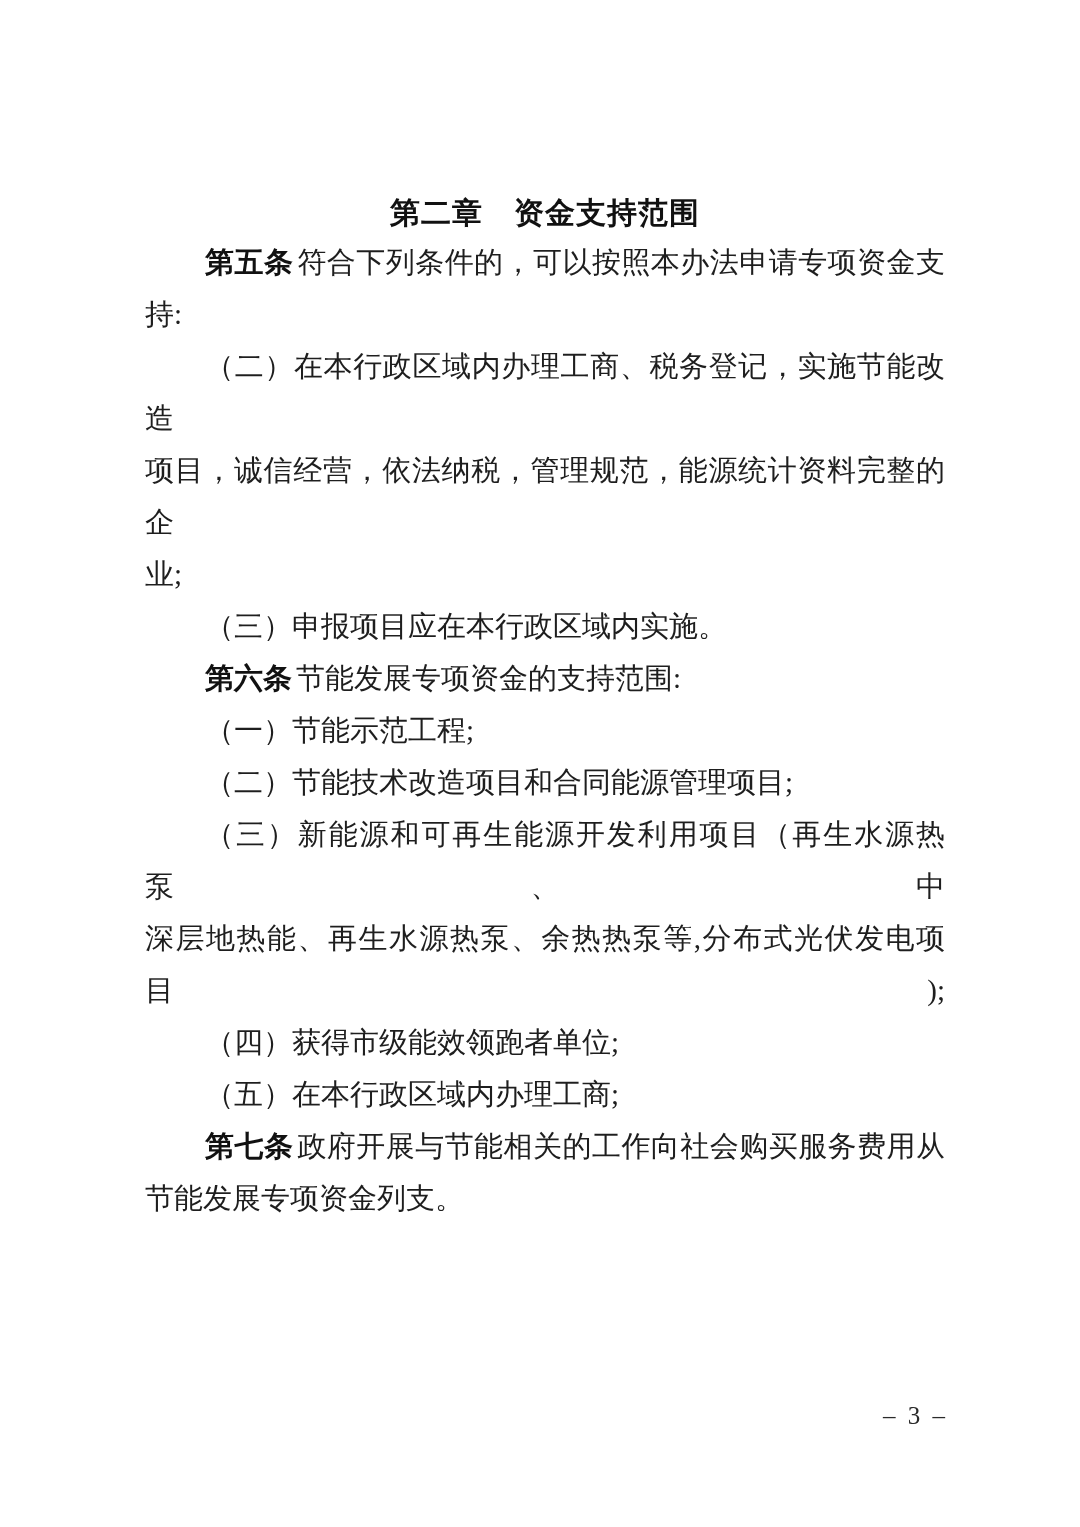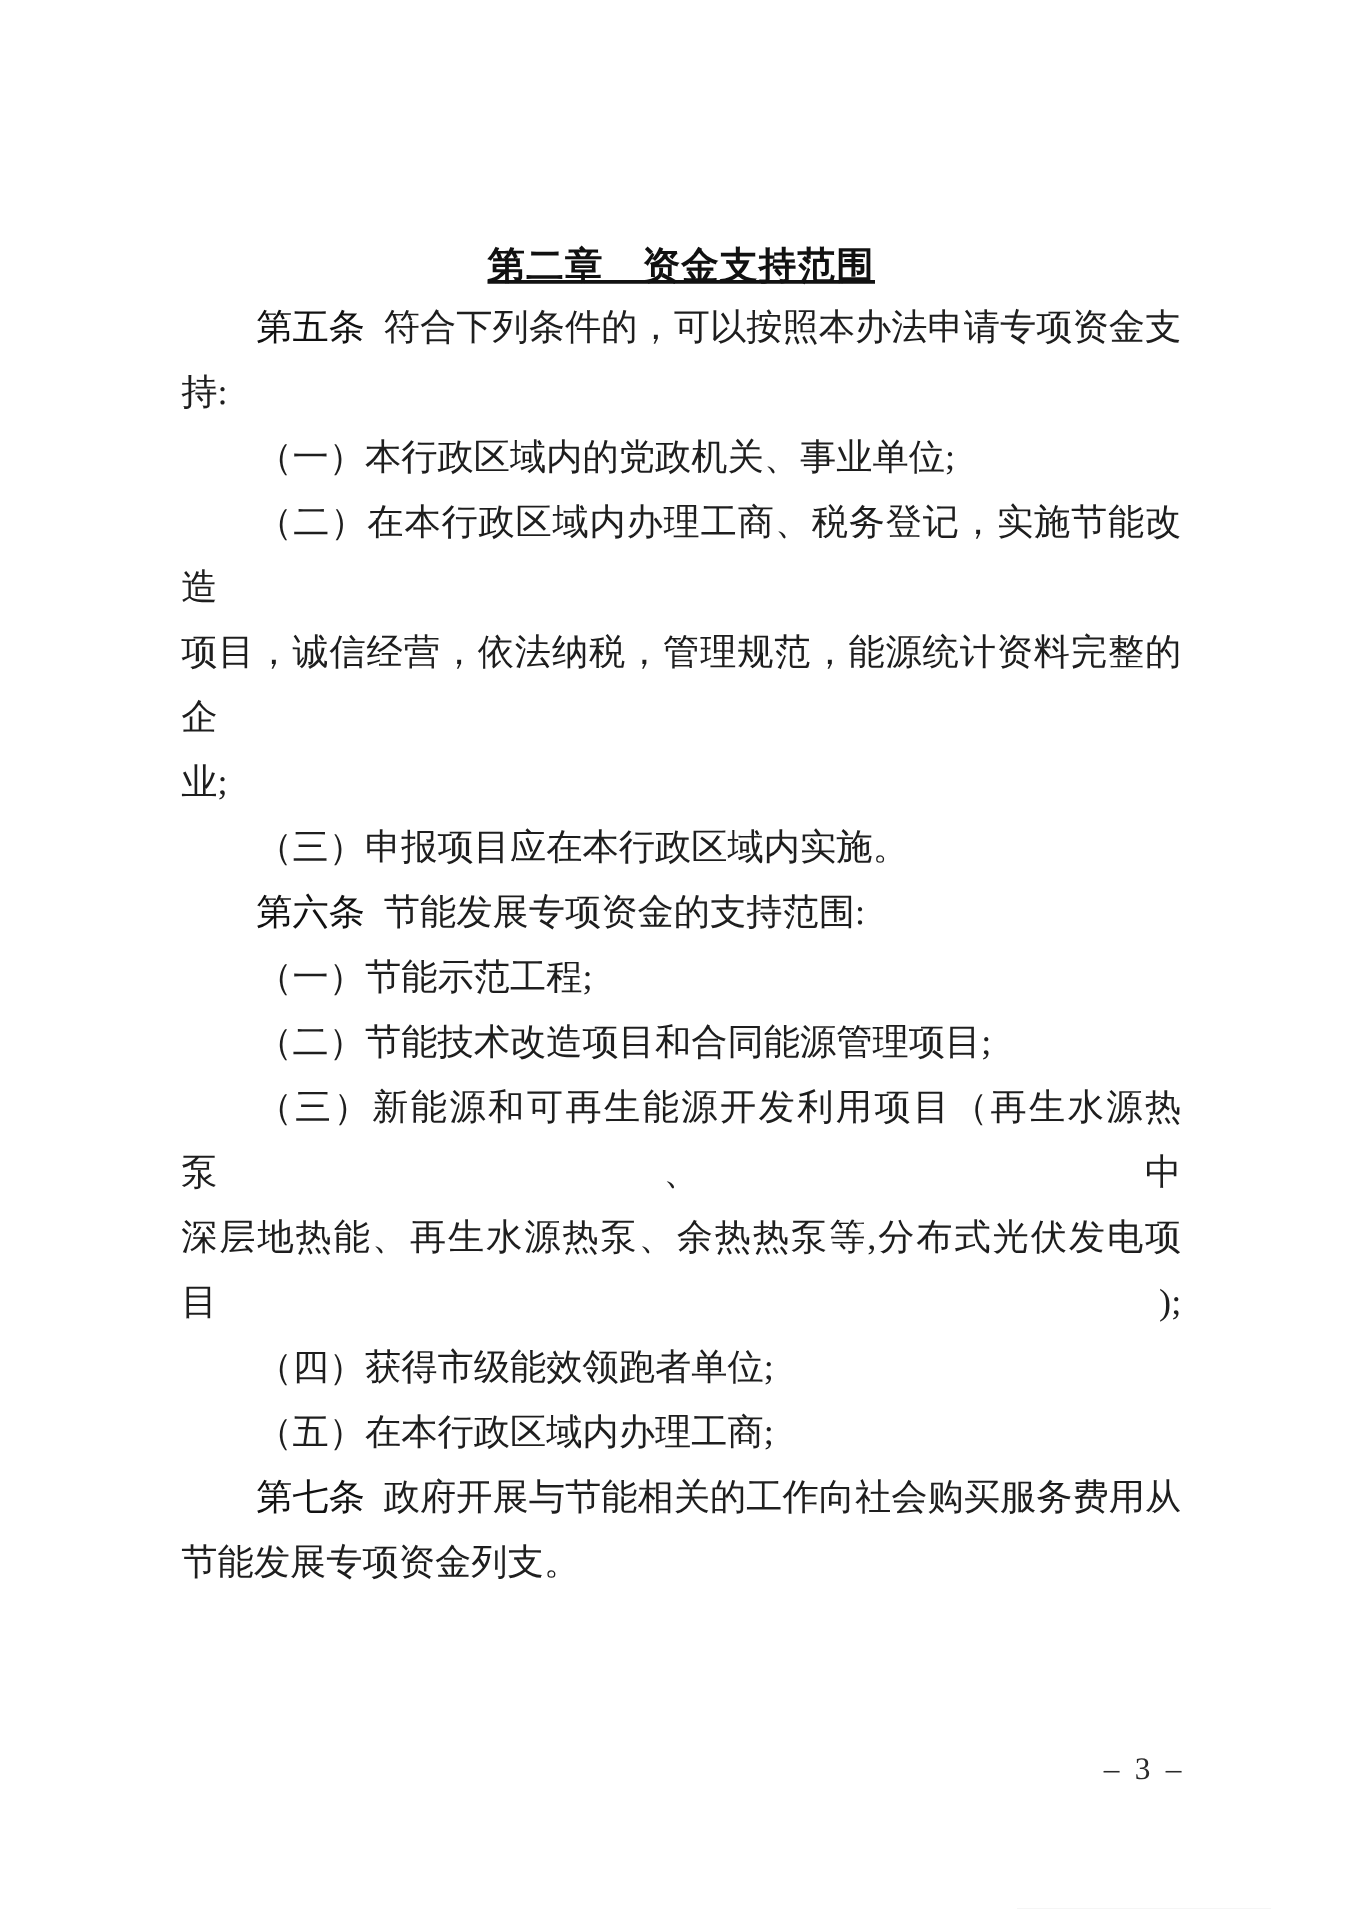--- a/index.html
+++ b/index.html
@@ -23,37 +23,37 @@
   }
   .chapter-title {
     font-family: "Liberation Sans", "DejaVu Sans", sans-serif;
     font-weight: bold;
     font-size: 30px;
     line-height: 46px;
     text-align: center;
     letter-spacing: 1px;
     color: #111;
   }
-  .ch2-title { margin-top: 190px; text-decoration: underline; }
+  .ch2-title { margin-top: 190px; }
   .line {
     font-family: "Liberation Serif", "DejaVu Serif", serif;
     font-size: 29px;
     line-height: 52px;
     text-align: left;
     color: #1e1e1e;
   }
   .indent { text-indent: 60px; }
   .full {
     text-align: justify;
     text-align-last: justify;
   }
   .term {
     font-family: "Liberation Sans", "DejaVu Sans", sans-serif;
-    font-weight: normal;
-    margin-right: 15px;
+    font-weight: bold;
+    margin-right: 4px;
     color: #111;
   }
   .footer {
     position: absolute;
     top: 1402px;
     right: 132px;
     font-family: "Liberation Serif", "DejaVu Serif", serif;
     font-size: 25px;
     letter-spacing: 3px;
     color: #2a2a2a;
@@ -64,21 +64,20 @@
 
 <div class="page">
   <div class="content">
 
     <div class="chapter-title ch2-title">第二章　资金支持范围</div>
 
     <div class="line indent full"><span class="term">第五条</span><span>符合下列条件的，可以按照本办法申请专项资金支</span></div>
 
     <div class="line">持:</div>
 
-    <div class="line indent">（一）本行政区域内的党政机关、事业单位;</div>
 
     <div class="line indent full">（二）在本行政区域内办理工商、税务登记，实施节能改造</div>
 
     <div class="line full">项目，诚信经营，依法纳税，管理规范，能源统计资料完整的企</div>
 
     <div class="line">业;</div>
 
     <div class="line indent">（三）申报项目应在本行政区域内实施。</div>
 
     <div class="line indent"><span class="term">第六条</span><span>节能发展专项资金的支持范围:</span></div>

